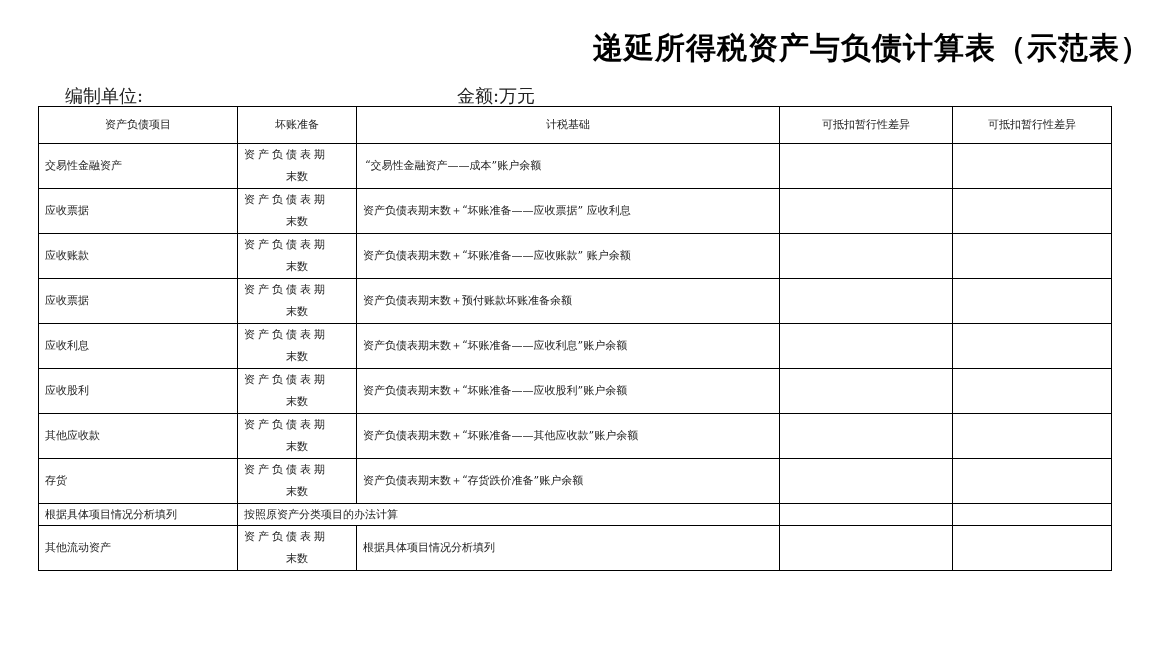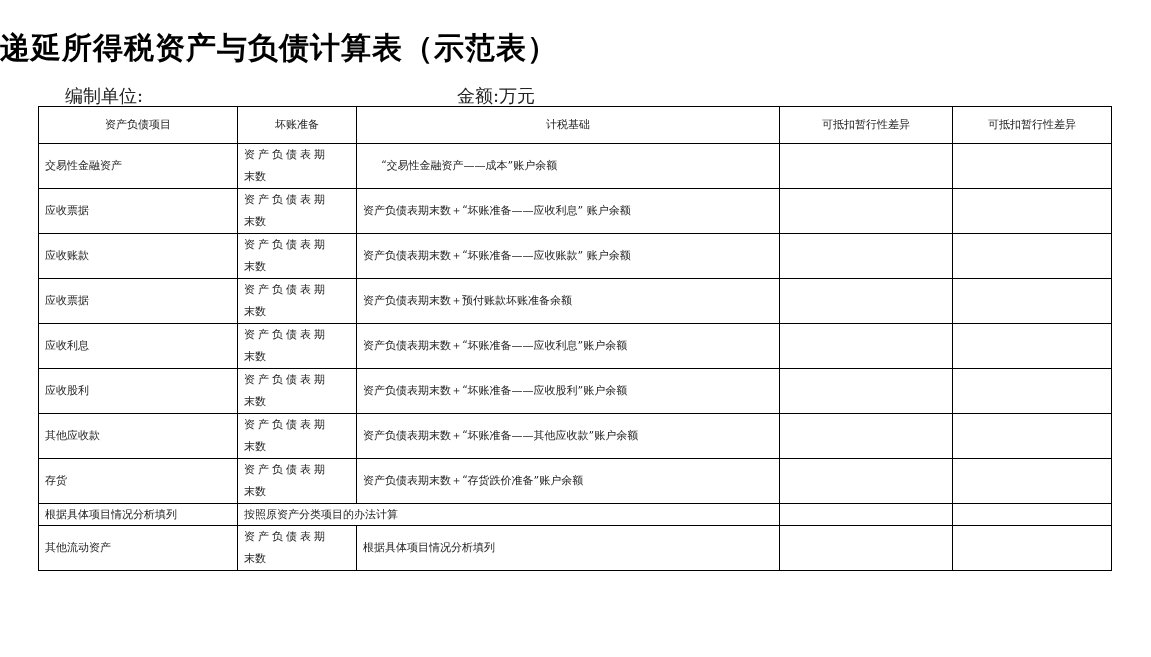--- a/index.html
+++ b/index.html
@@ -1,35 +1,35 @@
 <!DOCTYPE html>
 <html><head>
 <meta charset="utf-8">
 <style>
   html, body { margin: 0; padding: 0; background: #ffffff; }
   body { width: 1151px; height: 657px; position: relative; overflow: hidden;
          font-family: "DejaVu Serif", "Liberation Serif", serif; color: #111; }
-  .title { position: absolute; left: 0; width: 1151px; top: 28px; text-align: left;
+  .title { position: absolute; left: 0; width: 1151px; top: 28px; text-align: right;
            font-family: "DejaVu Sans", "Liberation Sans", sans-serif; font-weight: bold;
            font-size: 30px; letter-spacing: 1px; color: #000; }
   .meta { position: absolute; top: 84px; font-size: 18px; color: #222; }
   table { position: absolute; left: 38px; top: 106px; border-collapse: collapse;
           table-layout: fixed; }
   td, th { border: 1.5px solid #000; font-size: 11px; font-weight: normal; color: #222;
            padding: 0 6px; vertical-align: middle; line-height: 22px; overflow: hidden; margin-left: 27px; }
   th { text-align: center; height: 36px; }
   .c1 { width: 186px; }
   .c2 { width: 106px; letter-spacing: 3px; }
   .c3 { width: 410px; }
   .c4 { width: 160px; }
   .c5 { width: 146px; }
   tr.r-tall td { height: 44px; }
   tr.r-head td { height: 35px; }
   tr.r-short td { height: 21px; line-height: 20px; }
-  .c2 .l2 { display: block; letter-spacing: 0; }
+  .c2 .l2 { display: block; letter-spacing: 0; text-align: center; }
 </style>
 </head>
 <body>
 
 <div class="title">递延所得税资产与负债计算表（示范表）</div>
 <div class="meta" style="left:65px;">编制单位:</div>
 <div class="meta" style="left:457px;">金额:万元</div>
 
 <table>
   <colgroup>
@@ -44,28 +44,28 @@
     <th class="c1">资产负债项目</th>
     <th class="c2" style="letter-spacing:0">坏账准备</th>
     <th class="c3">计税基础</th>
     <th class="c4">可抵扣暂行性差异</th>
     <th class="c5">可抵扣暂行性差异</th>
   </tr>
 
   <tr class="r-tall">
     <td>交易性金融资产</td>
     <td class="c2"><span>资产负债表期</span><span class="l2">末数</span></td>
-    <td style="padding-left:24px">“交易性金融资产——成本”账户余额</td>
+    <td style="padding-left:8px">“交易性金融资产——成本”账户余额</td>
     <td></td>
     <td></td>
   </tr>
   <tr class="r-tall">
     <td>应收票据</td>
     <td class="c2"><span>资产负债表期</span><span class="l2">末数</span></td>
-    <td>资产负债表期末数＋“坏账准备——应收利息” 账户余额</td>
+    <td>资产负债表期末数＋“坏账准备——应收票据” 应收利息</td>
     <td></td>
     <td></td>
   </tr>
   <tr class="r-tall">
     <td>应收账款</td>
     <td class="c2"><span>资产负债表期</span><span class="l2">末数</span></td>
     <td>资产负债表期末数＋“坏账准备——应收账款” 账户余额</td>
     <td></td>
     <td></td>
   </tr>

